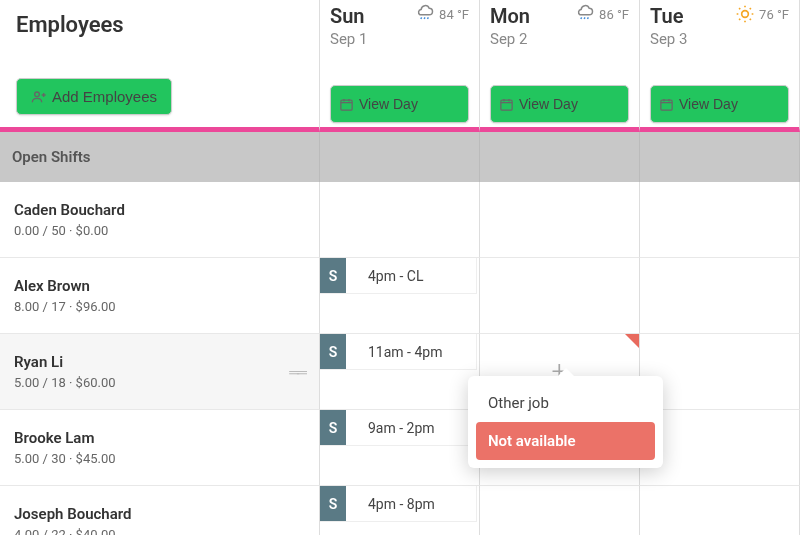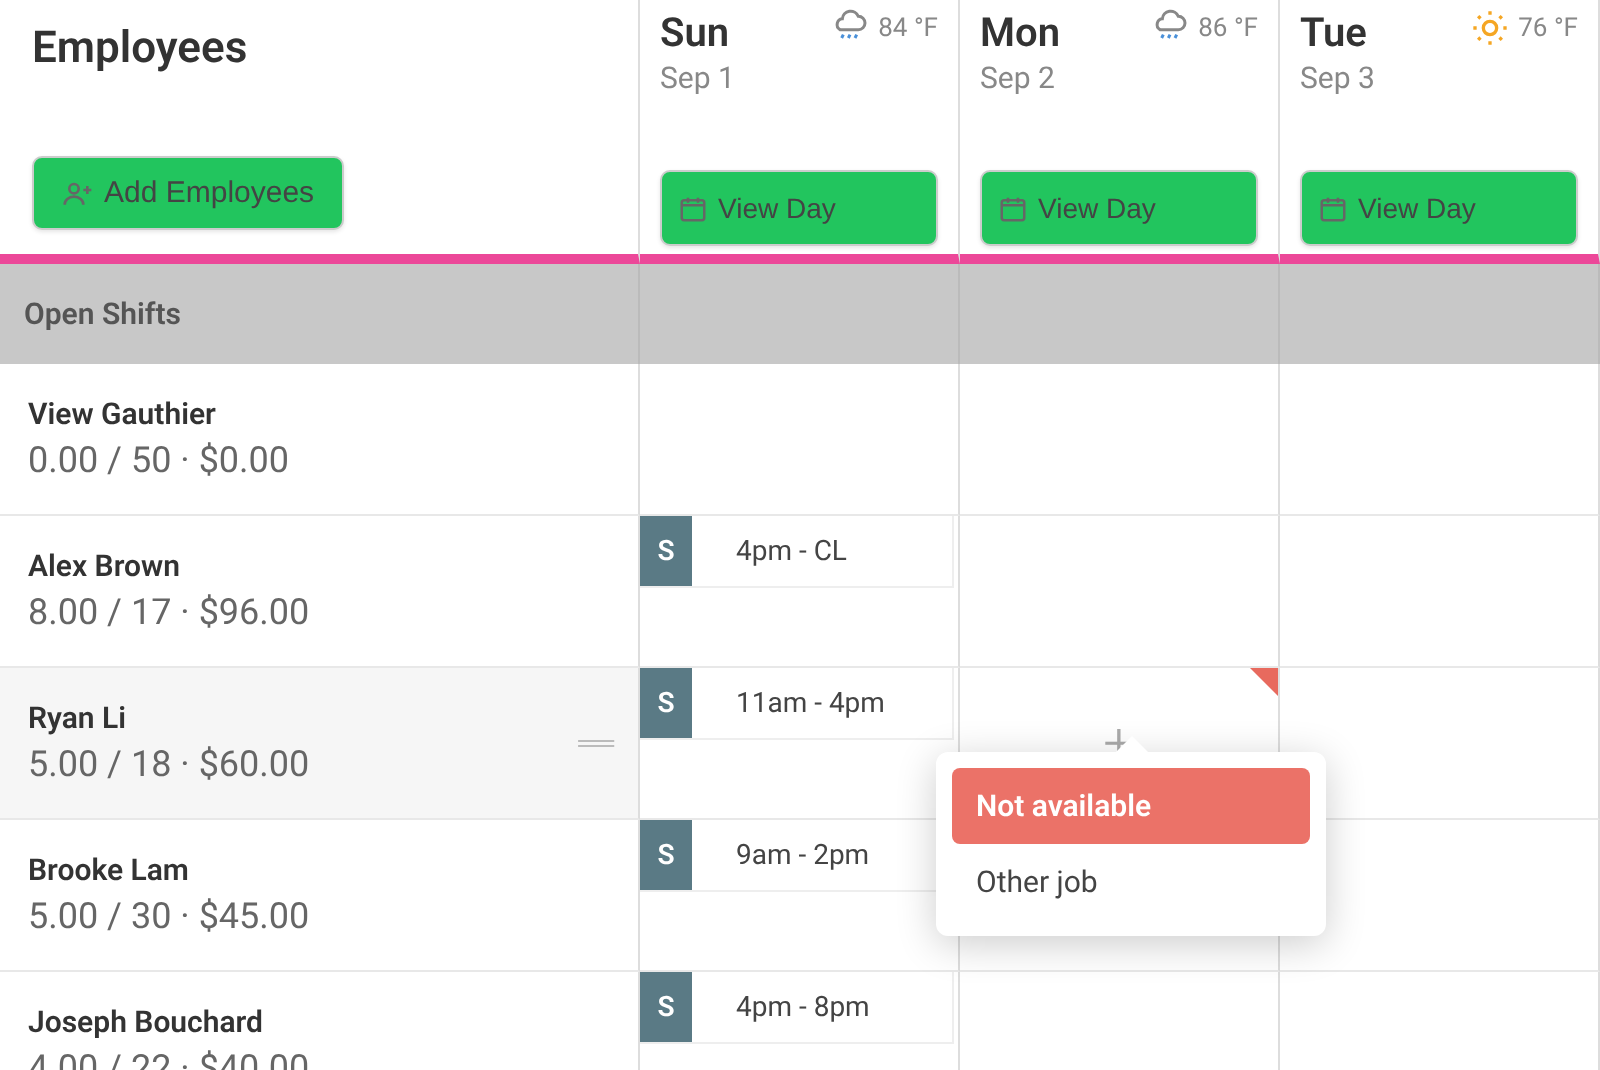--- a/index.html
+++ b/index.html
@@ -13,21 +13,21 @@
 .day-name{font-size:20px;font-weight:600;color:#333}
 .day-date{font-size:15px;color:#888;margin-top:2px}
 .weather{display:flex;align-items:center;gap:4px;font-size:13px;color:#888}
 .btn{display:inline-flex;align-items:center;gap:5px;padding:9px 14px;border:1px solid #ccc;border-radius:5px;background:#22c55e;font-size:15px;color:#444;cursor:pointer;box-shadow:0 1px 2px rgba(0,0,0,.1)}
 .btn-view{width:100%;justify-content:flex-start;font-size:14px;padding:10px 8px}
 .open-row{grid-column:1/5;display:grid;grid-template-columns:320px 160px 160px 160px;background:#c8c8c8;height:50px}
 .open-cell{border-right:1px solid #bbb;display:flex;align-items:center;padding:0 12px}
 .open-label{font-weight:600;color:#555;font-size:15px}
 .emp-name-cell{border-right:1px solid #ddd;border-bottom:1px solid #e8e8e8;padding:12px 14px;height:76px;display:flex;justify-content:space-between;align-items:center}
 .emp-name{font-size:15px;font-weight:600;color:#333}
-.emp-stats{font-size:18px;color:#666;margin-top:4px}
+.emp-stats{font-size:13px;color:#666;margin-top:4px}
 .emp-name-cell.hover{background:#f6f6f6}
 .drag-handle{color:#bbb;font-size:14px;letter-spacing:-2px}
 .day-cell{border-right:1px solid #ddd;border-bottom:1px solid #e8e8e8;position:relative;height:76px}
 .shift{position:absolute;top:0;left:0;right:2px;height:36px;display:flex;align-items:stretch;border:1px solid #eee;border-top:none;border-left:none}
 .shift-tag{width:26px;background:#5a7a85;color:#fff;display:flex;align-items:center;justify-content:center;font-weight:600;font-size:14px}
 .shift-time{flex:1;display:flex;align-items:center;padding-left:22px;font-size:14px;color:#444;background:#fff}
 .add-cell{display:flex;align-items:center;justify-content:center;height:100%}
 .plus{font-size:28px;color:#aaa;font-weight:300}
 .corner-flag{position:absolute;top:0;right:0;width:0;height:0;border-left:14px solid transparent;border-top:14px solid #e86a5e}
 .popover{position:absolute;top:42px;left:-12px;width:195px;background:#fff;border-radius:6px;box-shadow:0 4px 20px rgba(0,0,0,.2);padding:8px;z-index:10}
@@ -127,21 +127,21 @@
     <div class="open-row">
       <div class="open-cell">
         <span class="open-label">Open Shifts</span>
       </div>
       <div class="open-cell"></div>
       <div class="open-cell"></div>
       <div class="open-cell"></div>
     </div>
     <div class="emp-name-cell">
       <div>
-        <div class="emp-name">View Gauthier</div>
+        <div class="emp-name">Caden Bouchard</div>
         <div class="emp-stats">0.00 / 50 · $0.00</div>
       </div>
     </div>
     <div class="day-cell"></div>
     <div class="day-cell"></div>
     <div class="day-cell"></div>
     <div class="emp-name-cell">
       <div>
         <div class="emp-name">Alex Brown</div>
         <div class="emp-stats">8.00 / 17 · $96.00</div>
@@ -167,22 +167,22 @@
         <div class="shift-tag">S</div>
         <div class="shift-time">11am - 4pm</div>
       </div>
     </div>
     <div class="day-cell">
       <div class="add-cell">
         <span class="plus">+</span>
       </div>
       <div class="corner-flag"></div>
       <div class="popover">
+        <div class="pop-item normal">Other job</div>
         <div class="pop-item danger">Not available</div>
-        <div class="pop-item normal">Other job</div>
       </div>
     </div>
     <div class="day-cell"></div>
     <div class="emp-name-cell">
       <div>
         <div class="emp-name">Brooke Lam</div>
         <div class="emp-stats">5.00 / 30 · $45.00</div>
       </div>
     </div>
     <div class="day-cell">

